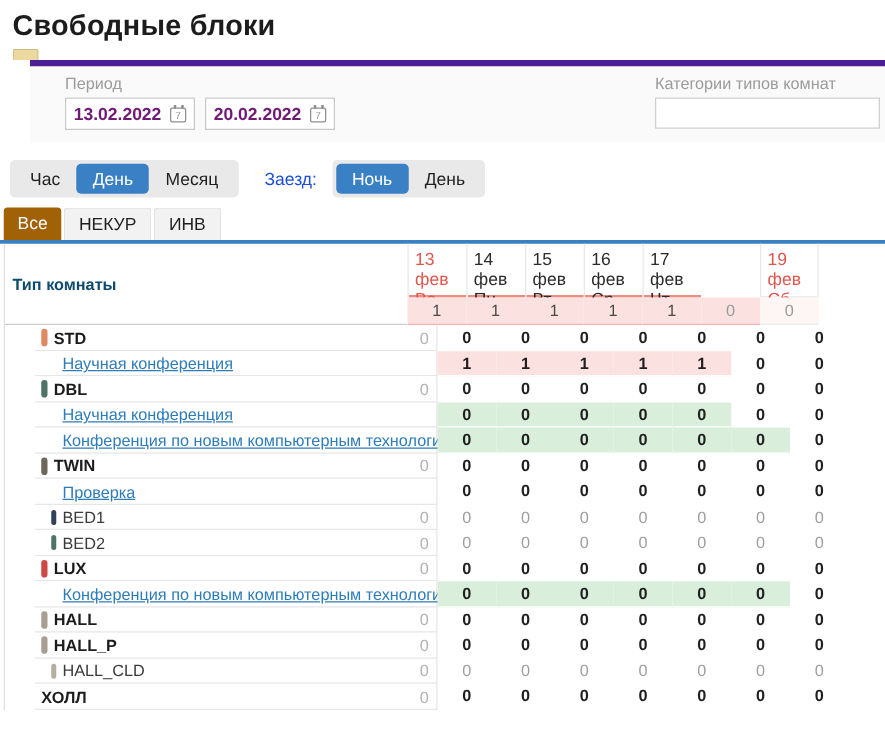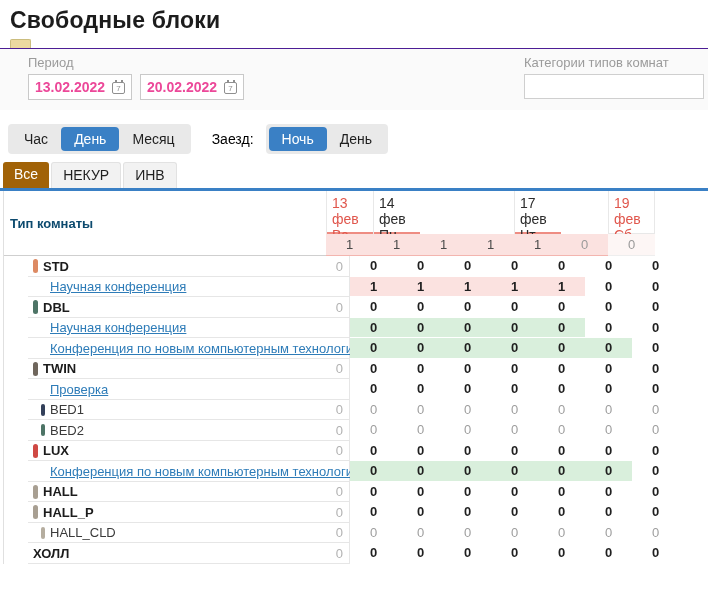--- a/index.html
+++ b/index.html
@@ -7,41 +7,41 @@
   body {
     width:708px; height:605px; overflow:hidden; position:relative;
     font-family:"Liberation Sans", sans-serif; color:#222;
   }
   
   .page-title { font-size:23px; font-weight:700; color:#1c1c1c; margin:7px 0 5px 10px; letter-spacing:.2px; }
 
   
   .chip { width:21px; height:9px; background:#ecd9a0; border:1px solid #cbbd7e; border-bottom:none;
           border-radius:2px 2px 0 0; margin-left:10px; position:relative; z-index:2; }
-  .filter-panel { background:#fafafa; border-top:1px solid #4c1d95; padding:6px 2px 10px 28px;
-                  display:flex; justify-content:space-between; align-items:flex-start; }
+  .filter-panel { background:#fafafa; border-top:5px solid #4c1d95; padding:6px 2px 10px 28px;
+                  display:flex; justify-content:space-between; align-items:flex-start;margin-left:24px; }
   .f-label { font-size:13px; color:#9b9b9b; margin-bottom:4px; }
   .date-row { display:flex; gap:8px; }
   .date-field { width:104px; height:26px; background:#fff; border:1px solid #c9c9c9;
                 display:flex; align-items:center; justify-content:space-between; padding:0 6px; cursor:pointer; }
-  .date-text { font-size:14px; font-weight:600; color:#ec4899; }
+  .date-text { font-size:14px; font-weight:600; color:#701a75; }
   .cal { width:13px; height:12px; border:1px solid #8f8f8f; border-radius:2px; position:relative; margin-top:2px; }
   .cal::before { content:""; position:absolute; top:-3px; left:2px; width:2px; height:3px;
                  background:#8f8f8f; box-shadow:6px 0 0 #8f8f8f; }
   .cal::after { content:"7"; position:absolute; top:0; left:0; right:0; text-align:center;
                 font-size:8px; line-height:11px; color:#8f8f8f; }
   .cat-box { margin-right:2px; width:180px; }
   .cat-input { width:180px; height:25px; border:1px solid #cfcfcf; background:#fff; font-size:14px; padding:0 5px; outline:none; }
 
   
   .toolbar { display:flex; align-items:center; margin:14px 0 0 8px; }
   .seg-group { background:#e9e9e9; border-radius:4px; padding:3px; display:inline-flex; }
   .seg-btn { font-size:14px; color:#1f1f1f; padding:4px 13px; border-radius:4px; cursor:pointer; white-space:nowrap; }
   .seg-btn.active { background:#3a80c5; color:#fff; }
-  .arrival-label { font-size:14px; color:#000000; margin:0 12px 0 21px; }
+  .arrival-label { font-size:14px; color:#1d4ed8; margin:0 12px 0 21px; }
 
   
   .tabbar { display:flex; gap:2px; margin-top:8px; padding-left:3px; border-bottom:3px solid #3a80c5; }
   .tab { font-size:14px; padding:4px 11px 5px; border-radius:3px 3px 0 0; cursor:pointer; }
   .tab.active { background:#a16207; color:#fff; }
   .tab.inactive { background:#f2f2f2; border:1px solid #e2e2e2; border-bottom:none; color:#1f1f1f; }
 
   
   .htable { margin-left:3px; width:652px; border-left:1px solid #e0e0e0; font-size:13px; }
   .thead { display:grid; grid-template-columns:322px repeat(7,47px); grid-template-rows:43px 22px; }
@@ -123,20 +123,28 @@
   <div class="thead" id="thead">
     <div class="th-first">Тип комнаты</div>
   <div class="th-date u-strong weekend" style="grid-area: 1 / 2;">
         <div class="">13 фев</div>
         <div class="">Вс</div>
       </div>
       <div class="th-date u-strong" style="grid-area: 1 / 3;">
         <div class="">14 фев</div>
         <div class="">Пн</div>
       </div>
+      <div class="th-date u-strong" style="grid-area: 1 / 4;">
+        <div class="">15 фев</div>
+        <div class="">Вт</div>
+      </div>
+      <div class="th-date u-strong" style="grid-area: 1 / 5;">
+        <div class="">16 фев</div>
+        <div class="">Ср</div>
+      </div>
       <div class="th-date u-strong" style="grid-area: 1 / 6;">
         <div class="">17 фев</div>
         <div class="">Чт</div>
       </div>
       <div class="th-date u-none weekend last" style="grid-area: 1 / 8;">
         <div class="">19 фев</div>
         <div class="">Сб</div>
       </div>
       <div class="sum-cell bg-pink" style="grid-area: 2 / 2;">1</div>
       <div class="sum-cell bg-pink" style="grid-area: 2 / 3;">1</div>

